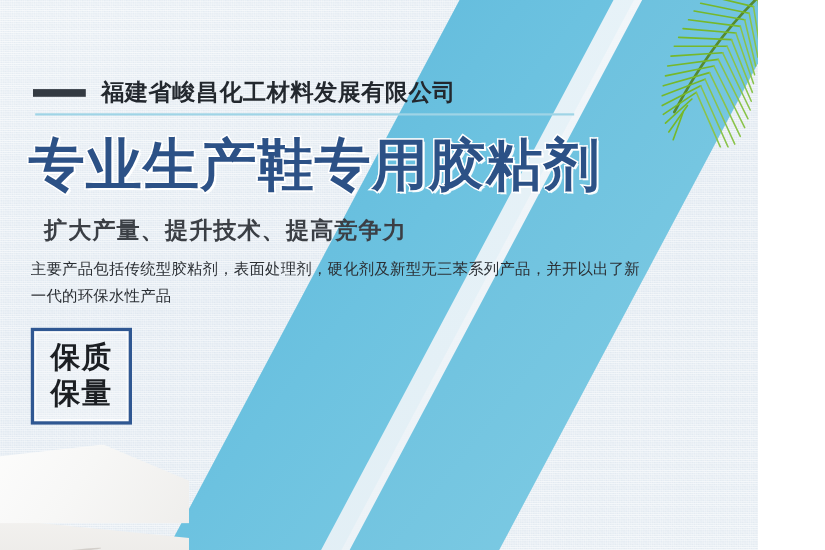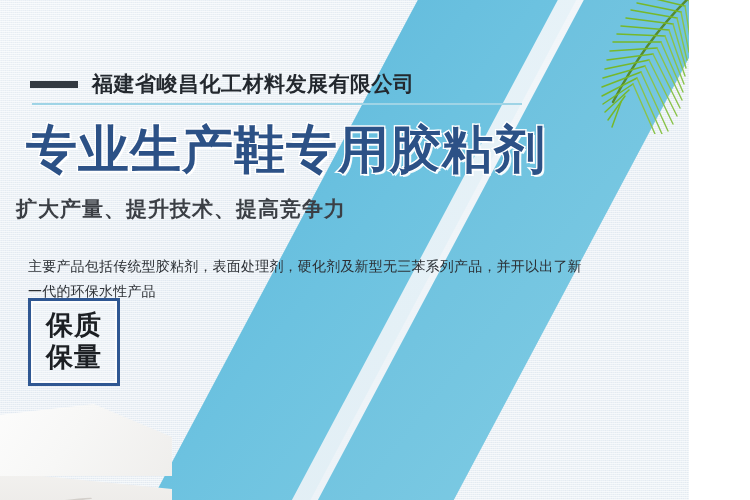--- a/index.html
+++ b/index.html
@@ -145,39 +145,38 @@
     white-space: nowrap;
     -webkit-text-stroke: 2.5px #ffffff;
     paint-order: stroke fill;
     text-shadow:
        2px 2px 0 rgba(255,255,255,.9),
       -1px -1px 0 rgba(255,255,255,.9);
   }
 
   .subhead {
     position: absolute;
-    left: 16px;
+    left: 40px;
     top: 195px;
     font-size: 21px;
     font-weight: 700;
     color: #3b3f45;
     letter-spacing: 1px;
     white-space: nowrap;
   }
 
   .body-copy {
     position: absolute;
     left: 28px;
     top: 232px;
     width: 560px;
     font-size: 14px;
     line-height: 1.75;
     color: #2b2f34;
     letter-spacing: .2px;
-    margin-top: 22px;
   }
 
   .badges {
     position: absolute;
     left: 28px;
     top: 298px;
     display: flex;
     gap: 16px;
   }
   .badge {

